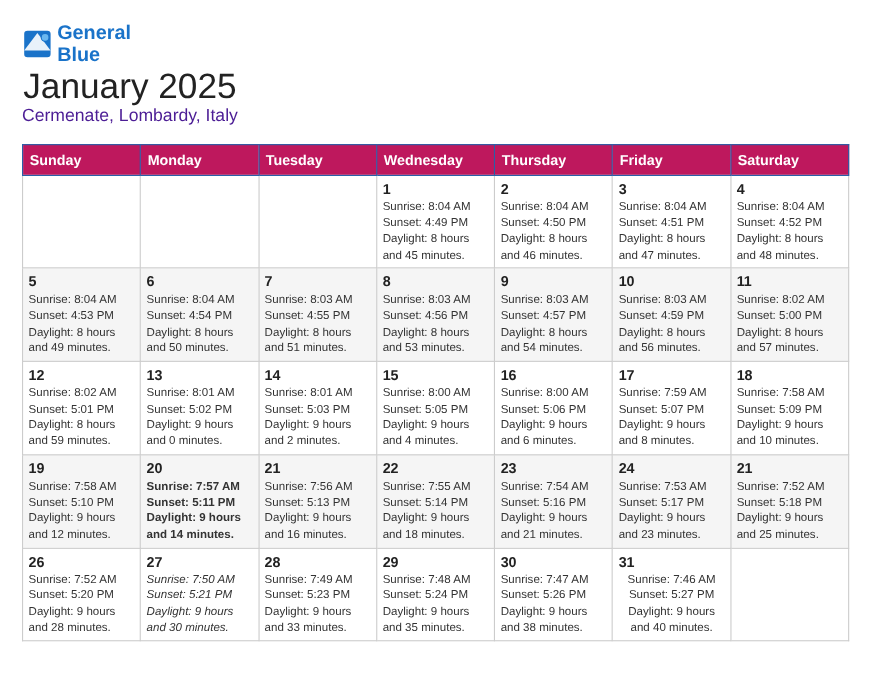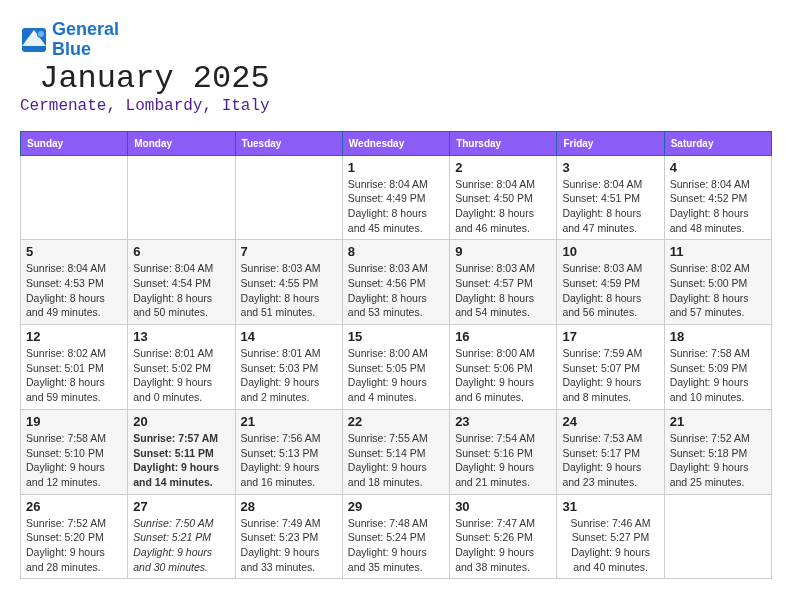--- a/index.html
+++ b/index.html
@@ -29,41 +29,40 @@
       line-height: 1.1;
     }
     .logo-text span {
       color: #1a73c9;
     }
     .logo-icon {
       width: 28px;
       height: 28px;
     }
     .title-block {
-      text-align: right;
-      font-family: Liberation Mono, monospace;
+      text-align: center;
     }
     .month-title {
       font-size: 32px;
       font-weight: normal;
       color: #222;
     }
     .location {
       font-size: 16px;
       color: #4c1d95;
     }
     .calendar {
       width: 100%;
       border-collapse: collapse;
       border: 1px solid #ccc;
     }
     .calendar th {
-      background: #8b5cf6;
+      background: #be185d;
       color: #fff;
-      font-size: 10px;
+      font-size: 13px;
       font-weight: bold;
       padding: 6px 6px;
       text-align: left;
       border: 1px solid #2a5fa8;
     }
     .calendar td {
       vertical-align: top;
       border: 1px solid #ccc;
       padding: 4px 5px;
       width: calc(100%/7);

